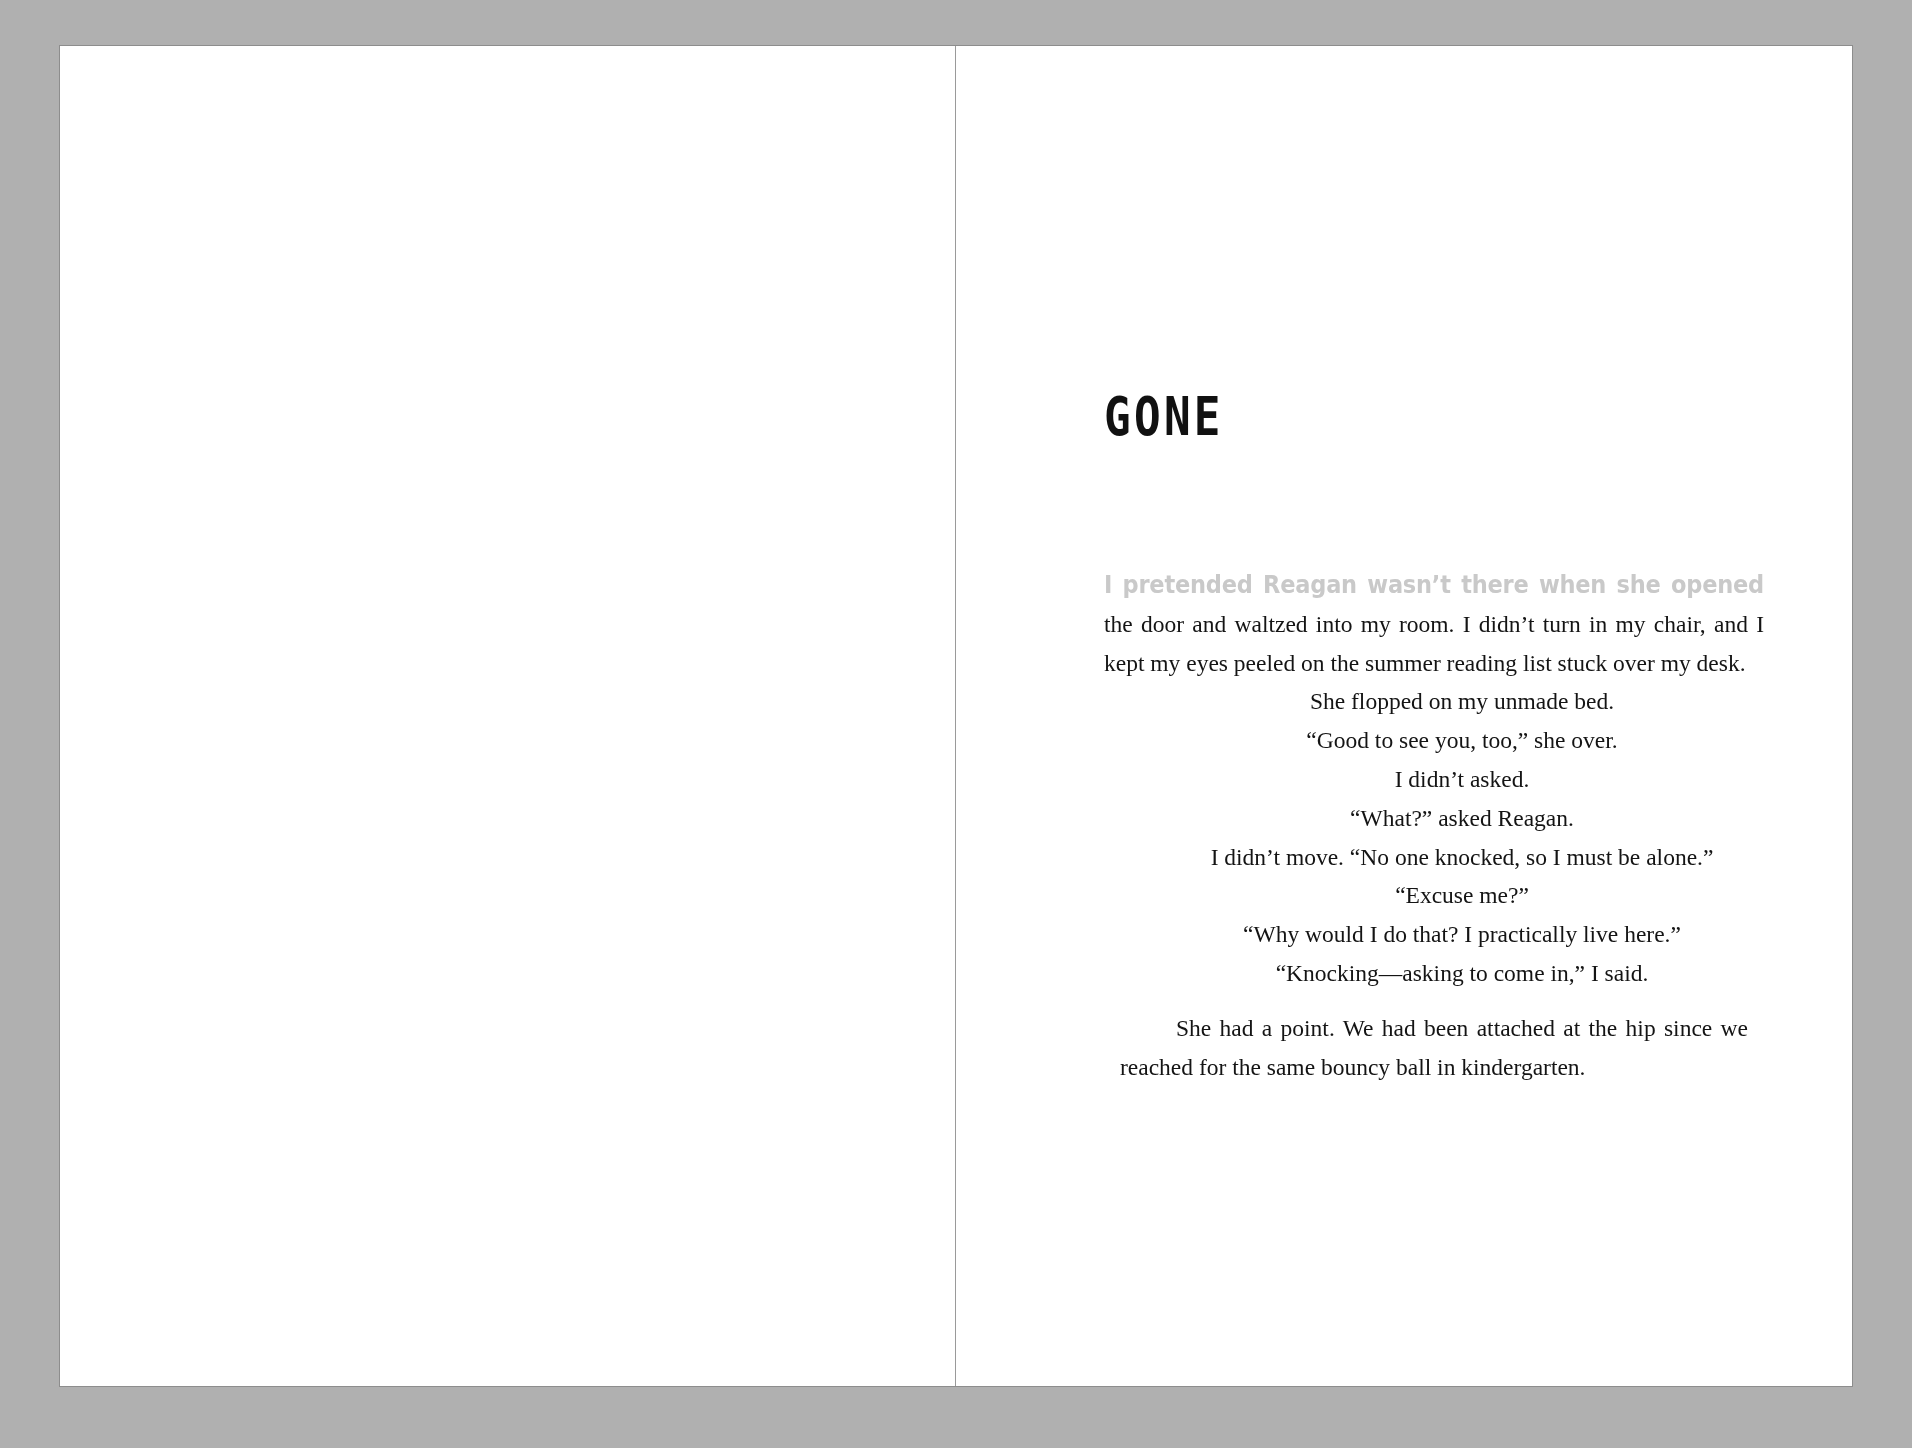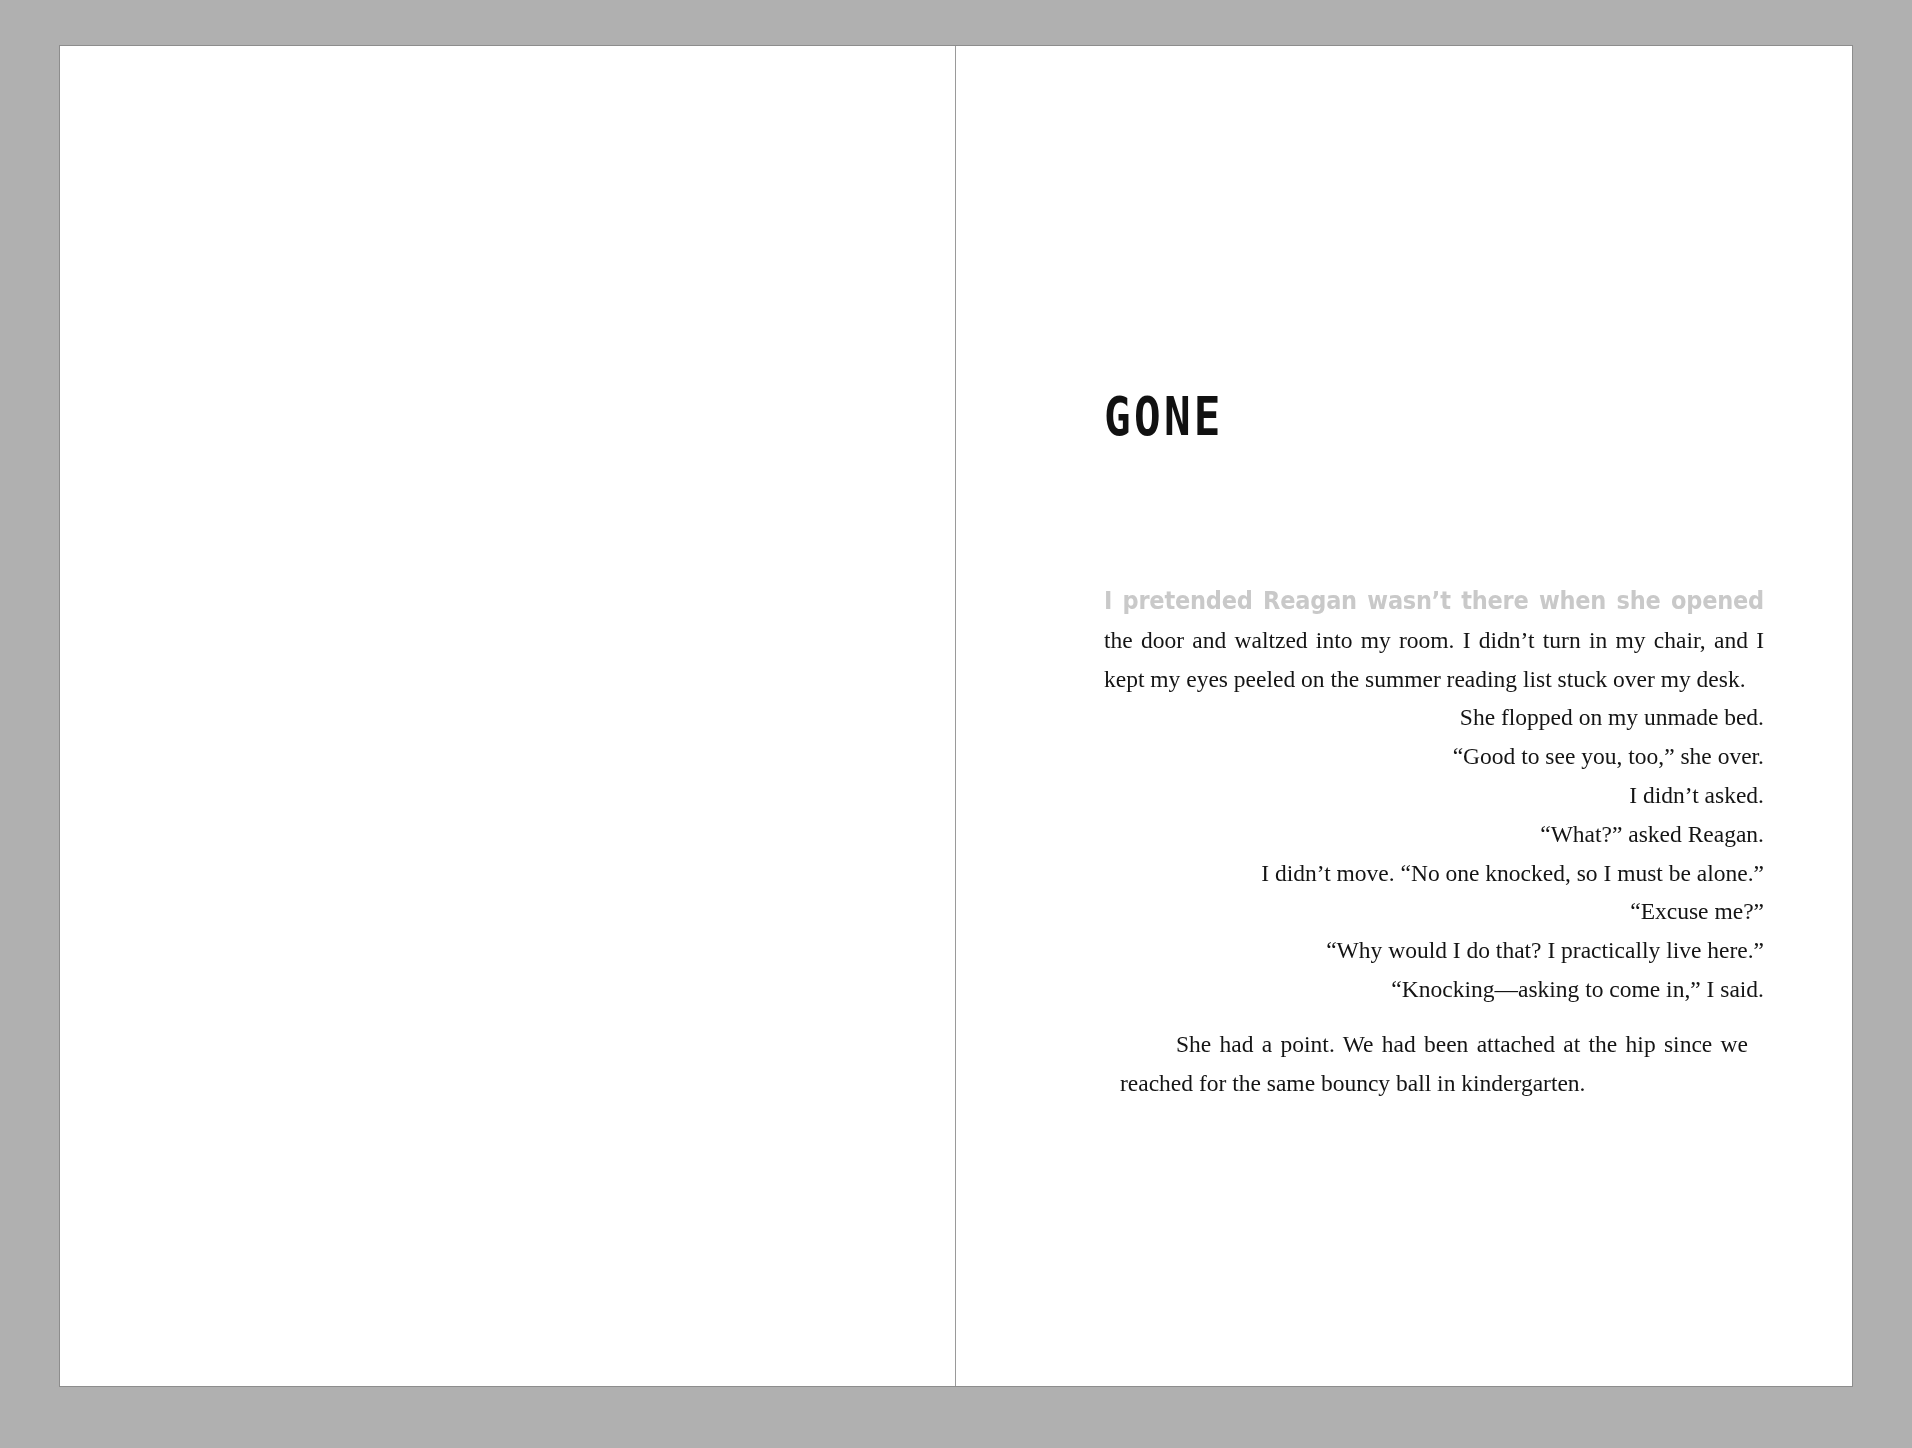--- a/index.html
+++ b/index.html
@@ -52,21 +52,21 @@
     font-size: 54px;
     letter-spacing: 4px;
     color: #111111;
     line-height: 1;
     transform: scaleX(0.82);
     transform-origin: left top;
   }
   .body-block {
     position: absolute;
     left: 1104px;
-    top: 582px;
+    top: 566px;
     width: 660px;
     font-family: "Liberation Serif", serif;
     font-size: 23.5px;
     line-height: 38.8px;
     color: #141414;
     text-align: justify;
     hyphens: none;
   }
   .lede {
     font-family: "DejaVu Sans Condensed", "DejaVu Sans", sans-serif;
@@ -76,21 +76,21 @@
     letter-spacing: -0.2px;
   }
   p.para {
     margin: 0;
     text-indent: 0;
     text-align: justify;
   }
   p.indent {
     margin: 0;
     text-indent: 56px;
-    text-align: right;
+    text-align: center;
   }
   p.indent-just {
     margin: 16px;
     text-indent: 56px;
     text-align: justify;
   }
   p.last {
     text-align: justify;
   }
 </style>

